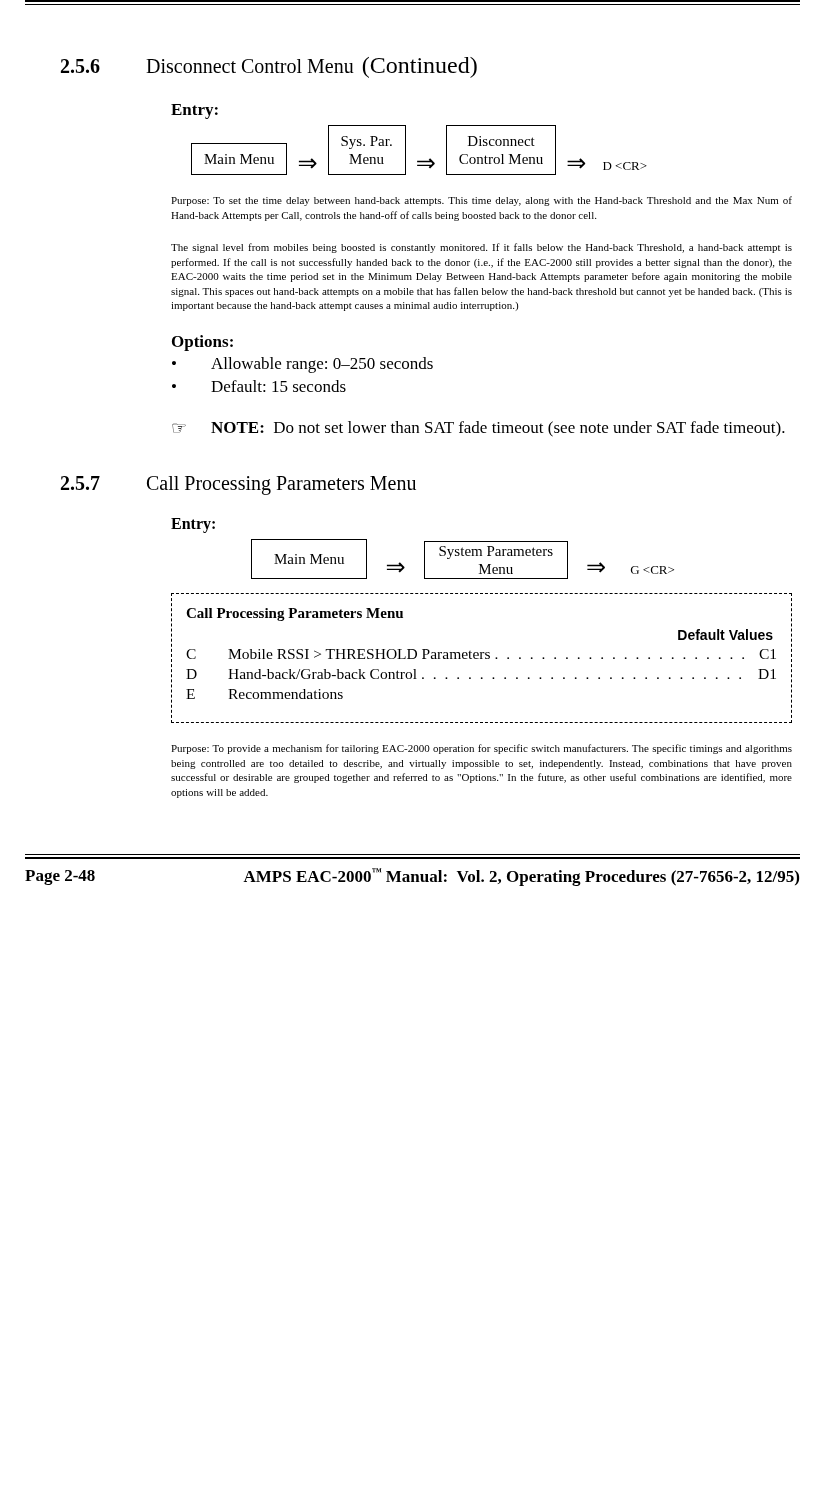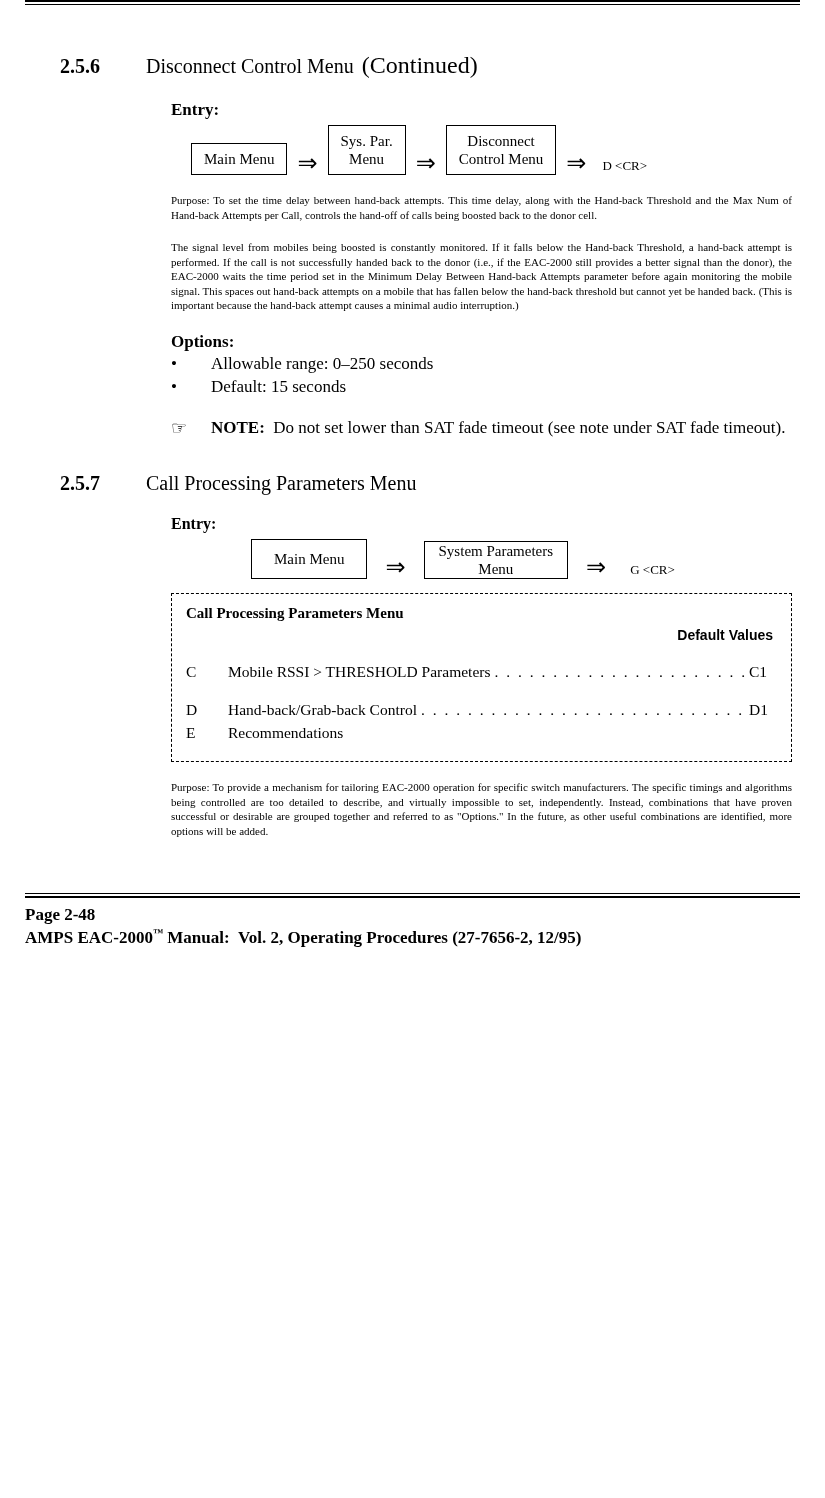--- a/index.html
+++ b/index.html
@@ -165,40 +165,38 @@
     .mdots {
       flex: 1;
       overflow: hidden;
       white-space: nowrap;
       letter-spacing: 2px;
       padding: 0 4px;
     }
     .mval {
       flex: 0 0 auto;
       width: 28px;
-      text-align: left;
-      margin-top: 18px;
+      text-align: right;
     }
     .footer {
       margin-top: 55px;
       padding: 0 25px 15px;
     }
     .footer-rule {
       border-top: 1px solid #000;
       border-bottom: 2.5px solid #000;
       height: 0;
       padding-top: 2px;
       margin-bottom: 6px;
     }
     .footer-text {
       font-weight: bold;
       font-size: 17px;
       display: flex;
       justify-content: space-between;
-      flex-direction: column;
     }
     .tm { font-size: 10px; vertical-align: super; font-weight: bold; }
   </style>
 </head>
 <body>
 
 <div class="page">
   <div class="double-rule"></div>
 
   <div class="section-row">

